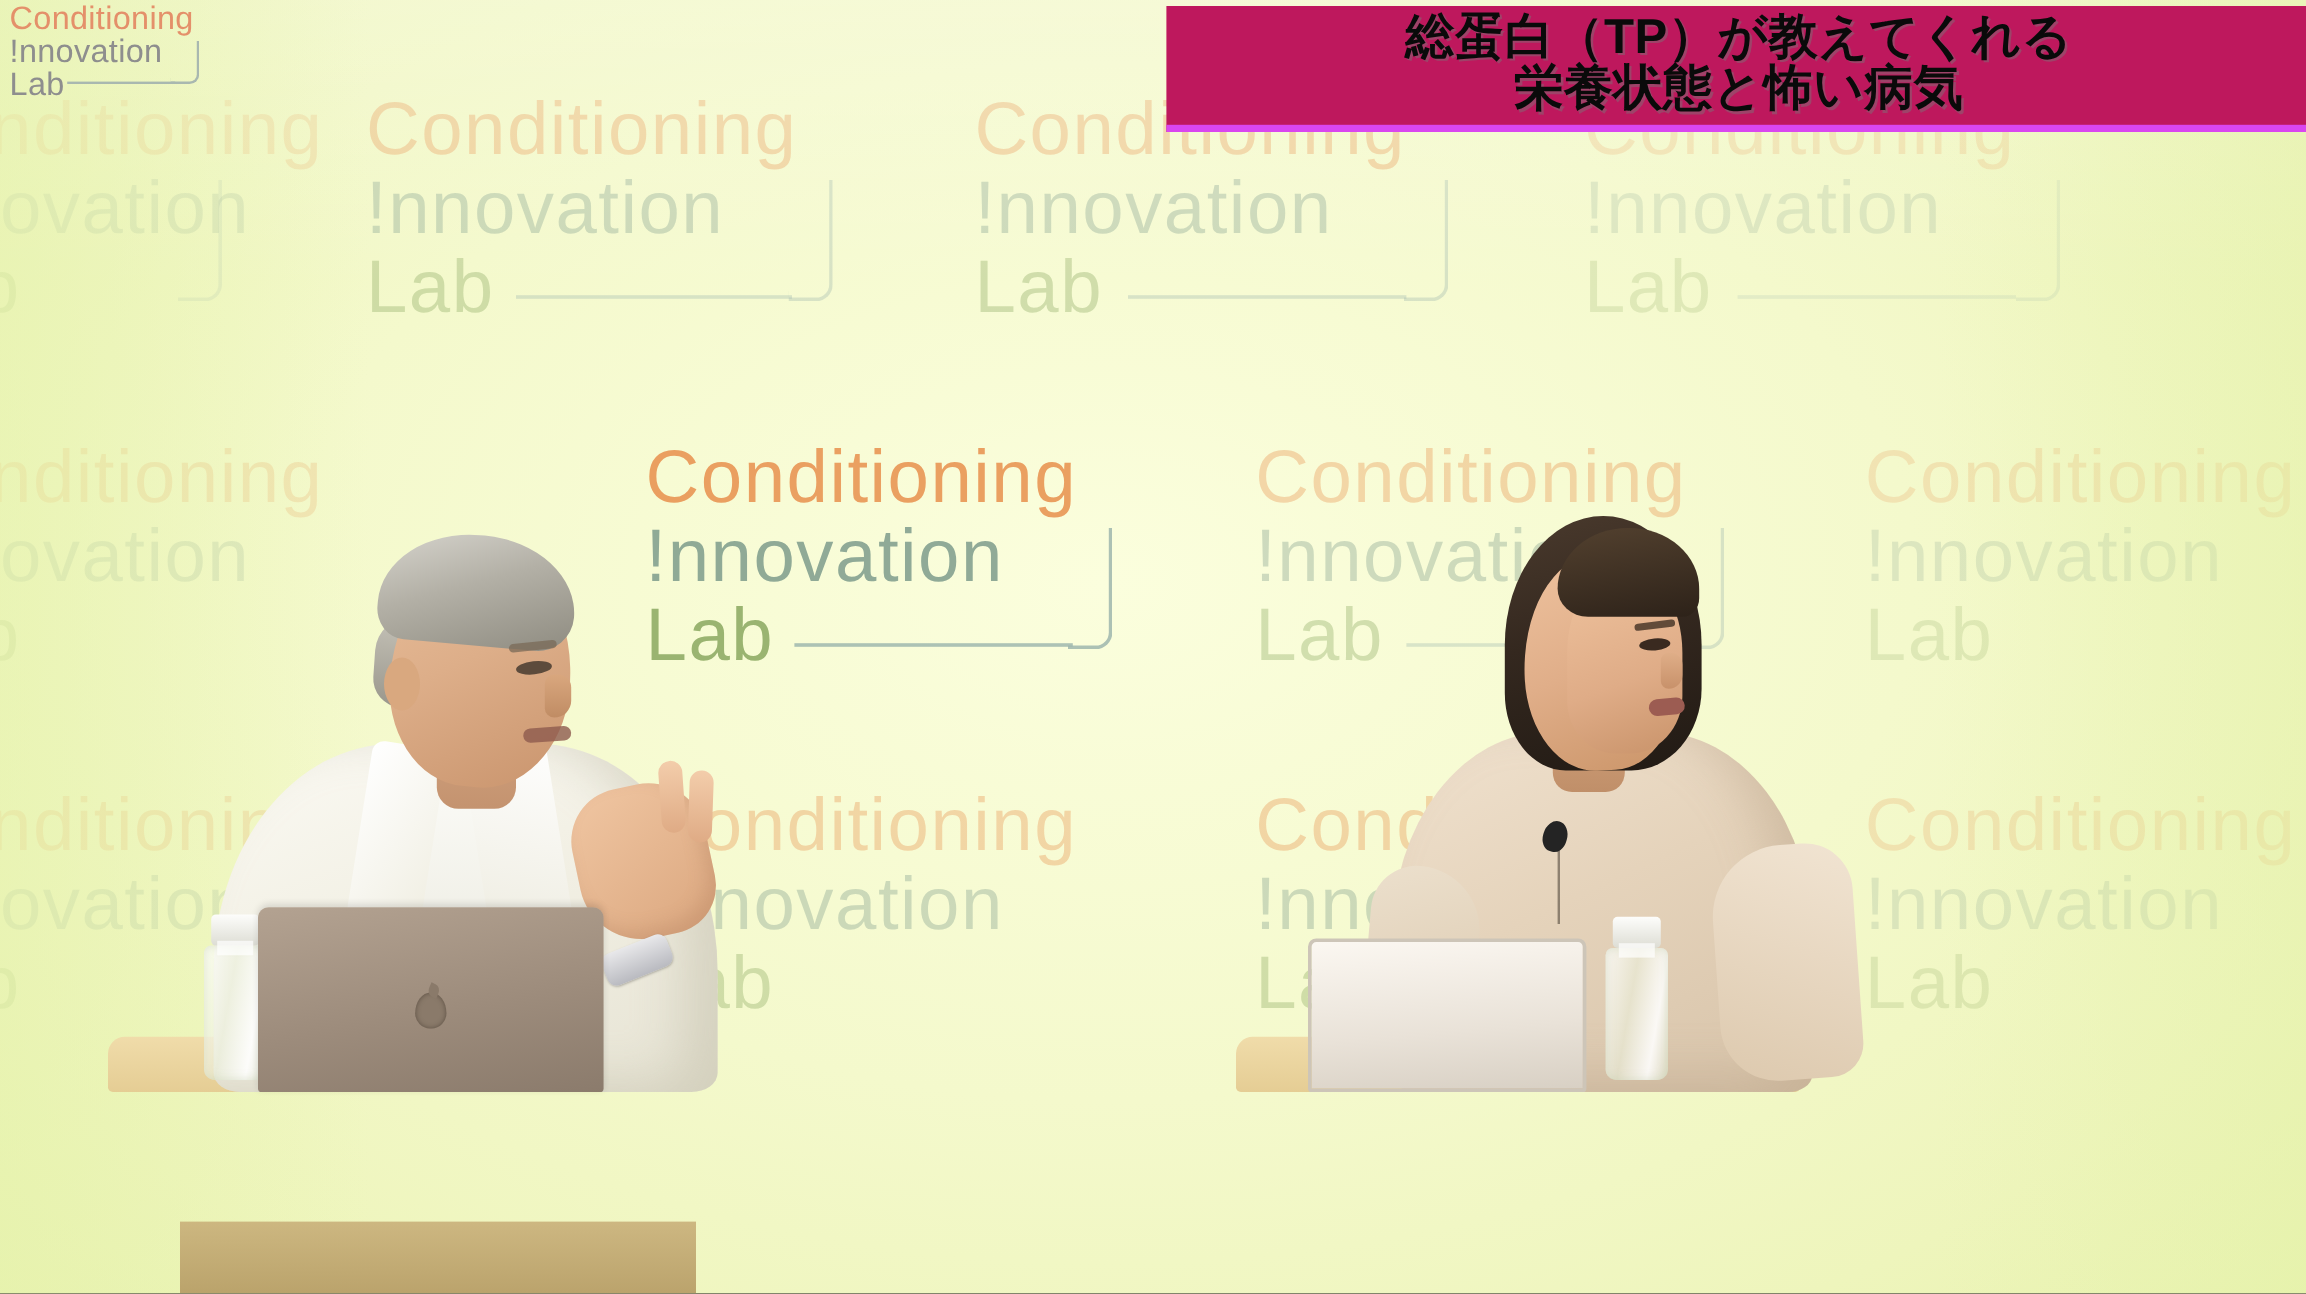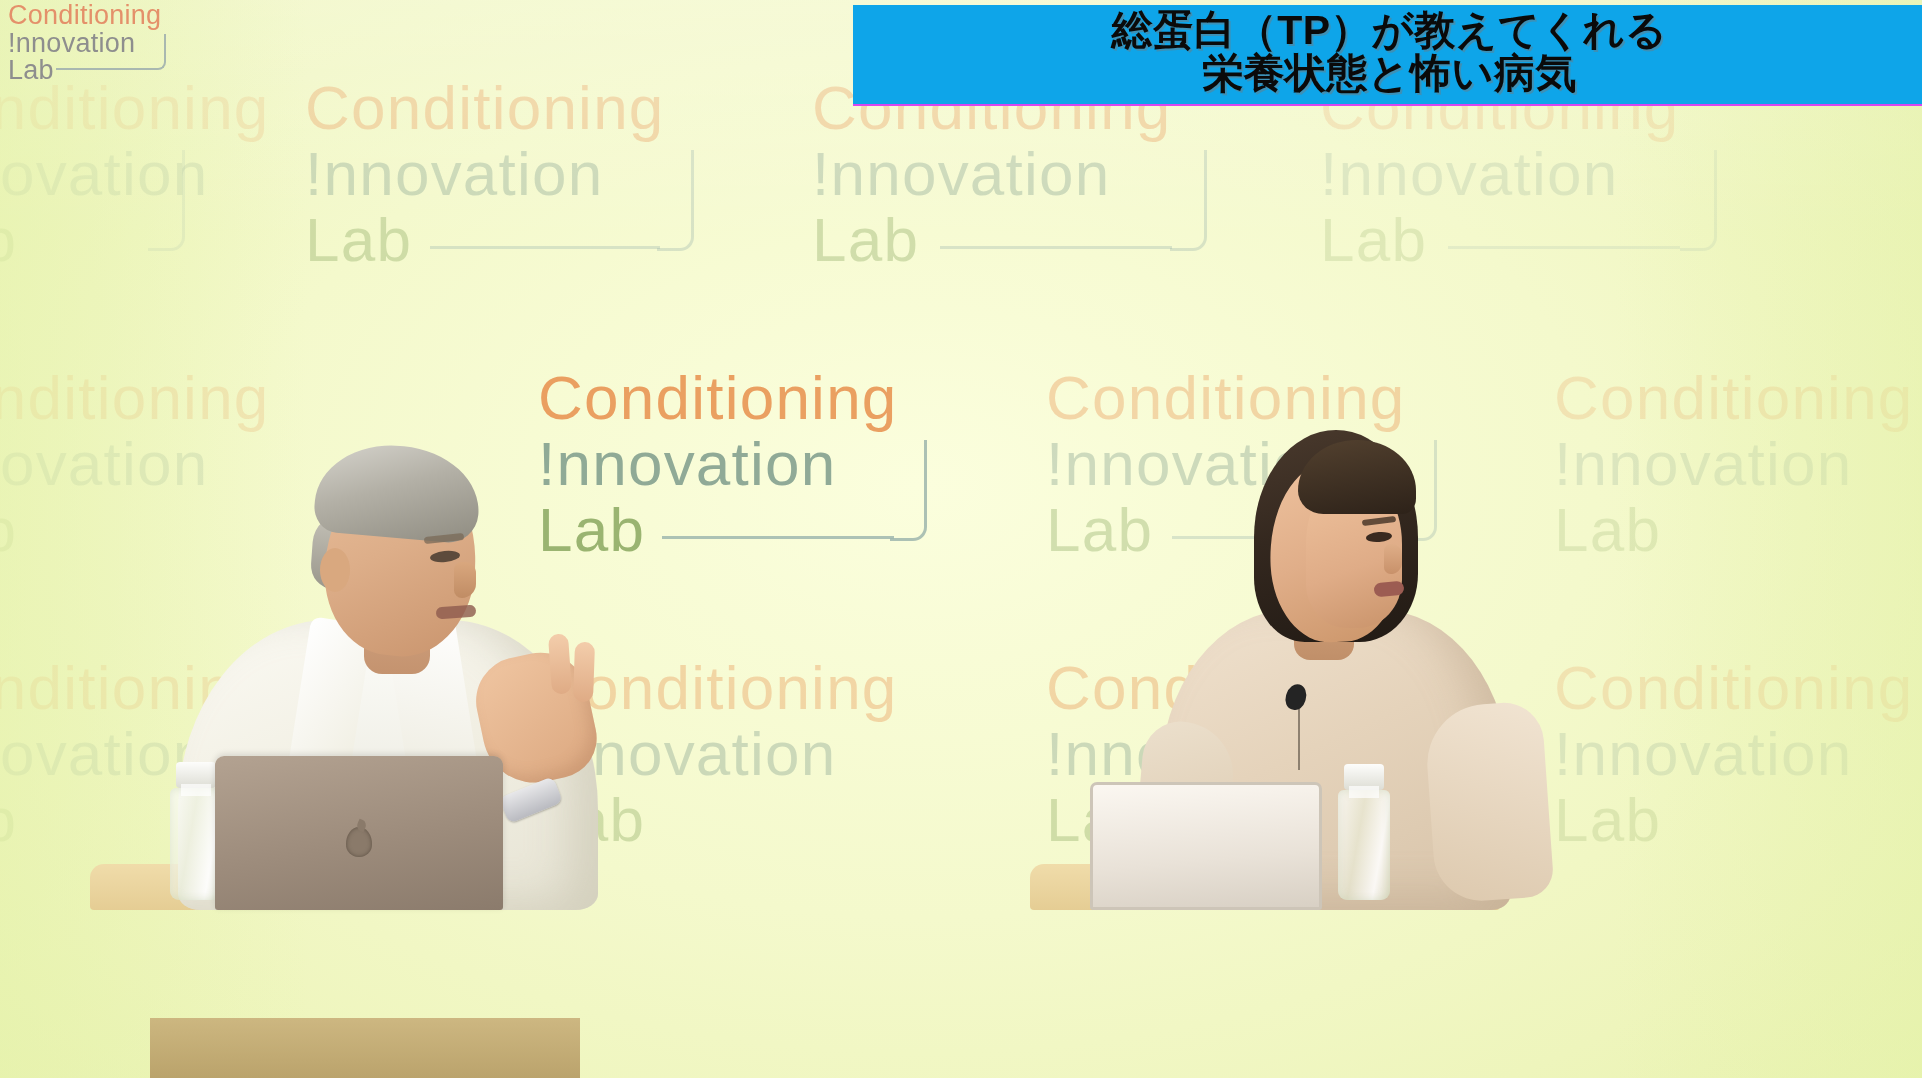--- a/index.html
+++ b/index.html
@@ -340,23 +340,23 @@
     position:absolute; left: 150px; bottom: 0px; width: 430px; height: 60px;
     background: linear-gradient(180deg,#c9b07a, #b59a63);
     opacity: .9;
   }
 
   
   .title-banner {
     position: absolute;
     right: 0;
     top: 5px;
-    width: 1069px;
-    background: #0ea5e9;
-    border-bottom: 2px solid #d946ef;
+    width: 950px;
+    background: #be185d;
+    border-bottom: 6px solid #d946ef;
     padding: 4px 18px 8px 22px;
     box-sizing: border-box;
     z-index: 40;
   }
   .title-banner .tl {
     display: block;
     font-size: 41px;
     font-weight: bold;
     color: #0a0a0a;
     letter-spacing: 0.01em;

